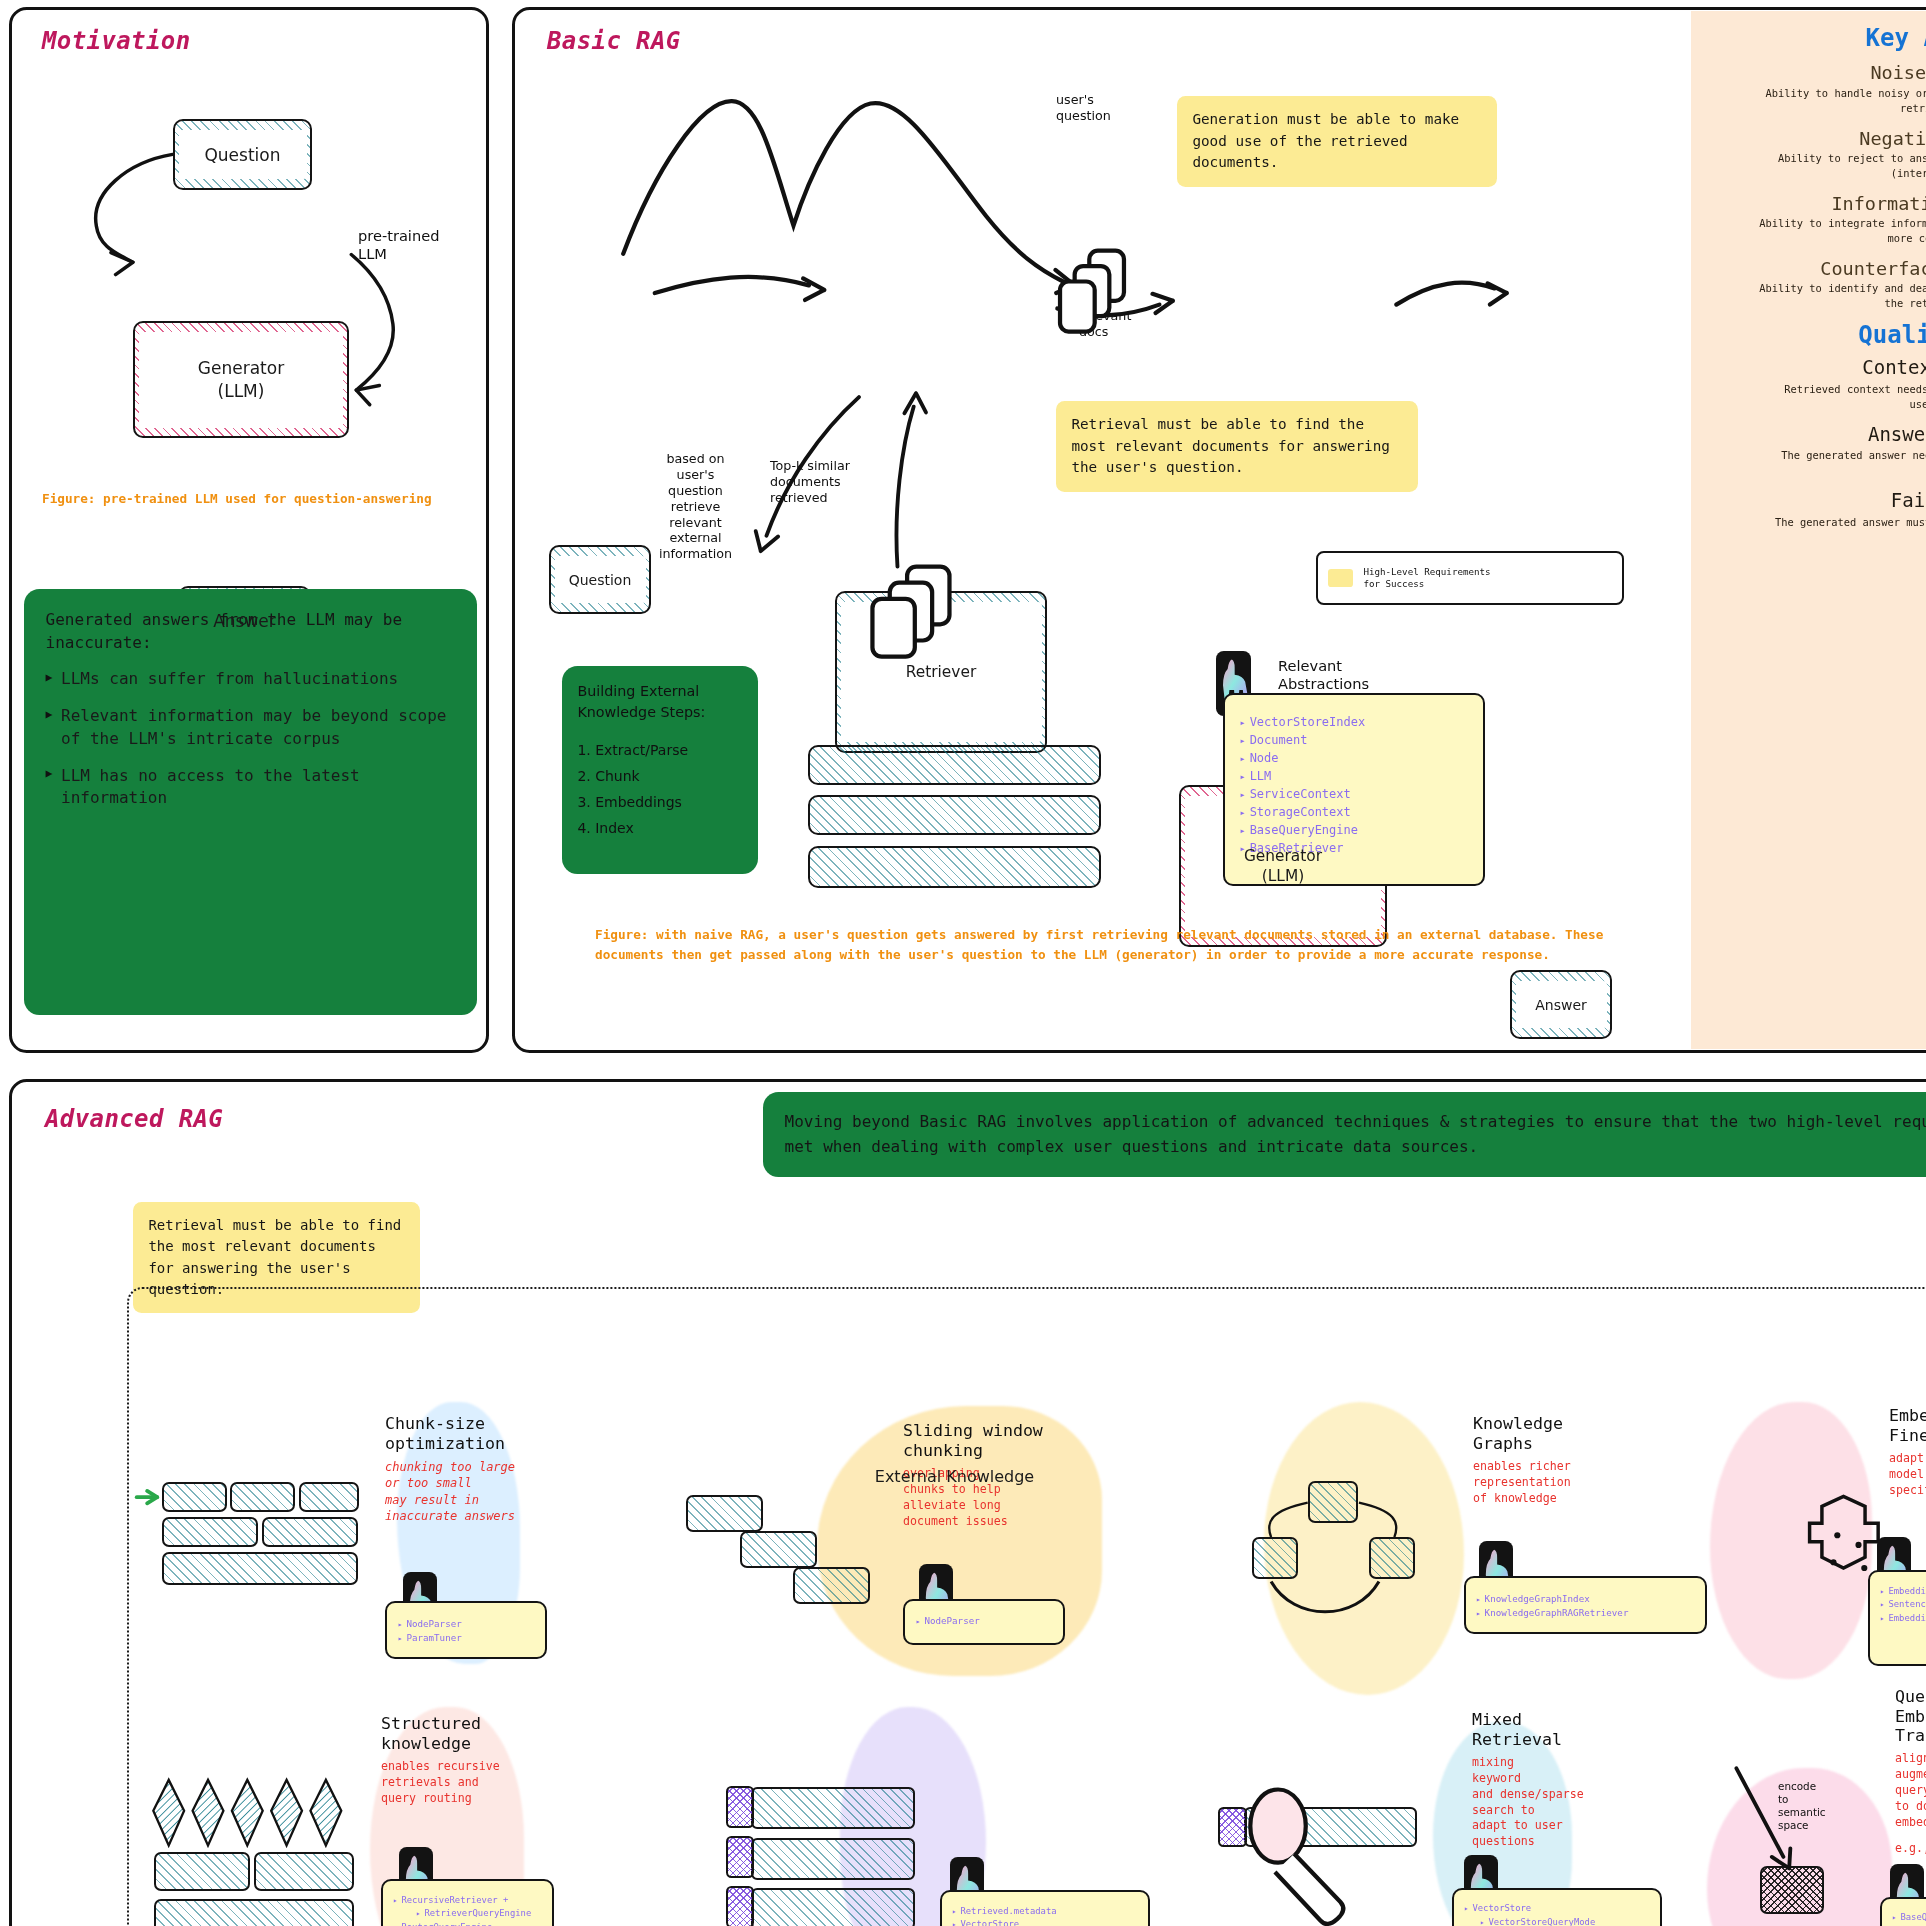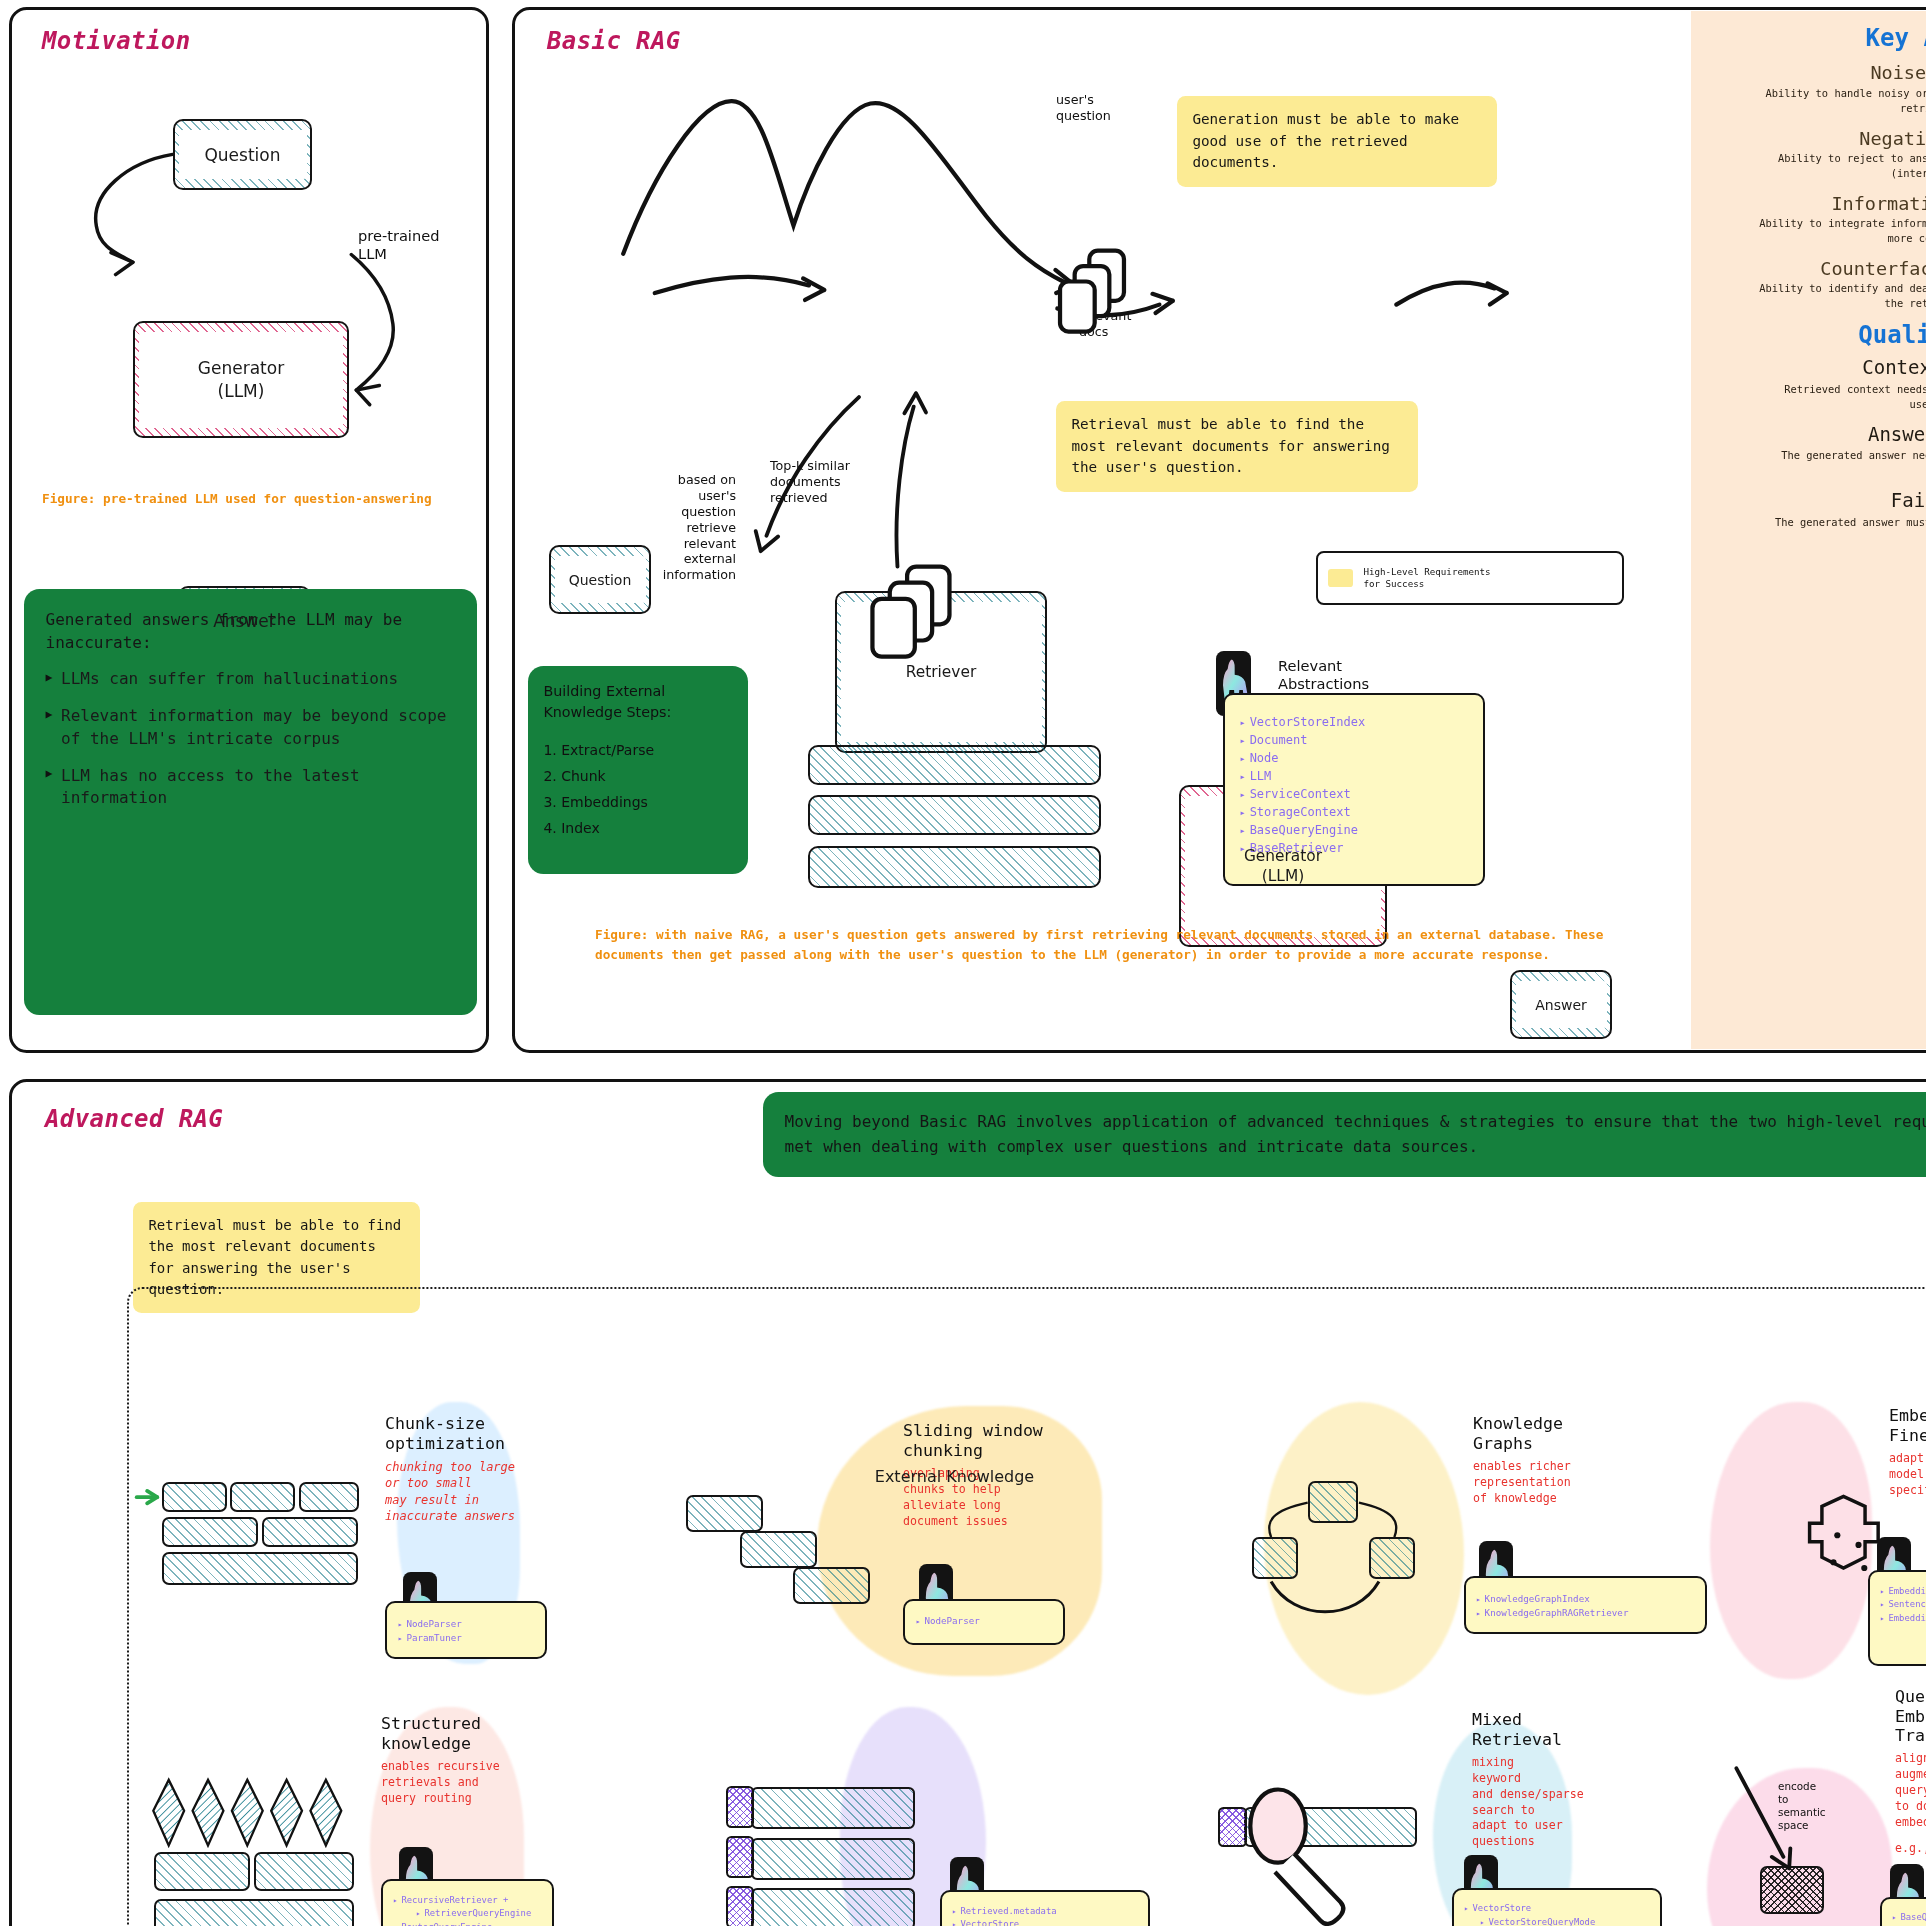--- a/index.html
+++ b/index.html
@@ -174,21 +174,21 @@
 (LLM)</span>
   </div>
   <div class="sk sk-teal sk-teal-in" style="left:1510px;top:256px;width:102px;height:69px;font-size:14px;">
     <span>Answer</span>
   </div>
 
   <div class="hand" style="left:1056px;top:92px;font-size:12.7px;white-space:pre-line;">user's
 question</div>
   <div class="hand" style="left:1079px;top:308px;font-size:12.7px;white-space:pre-line;">relevant
 docs</div>
-  <div class="hand" style="left:655px;top:472px;font-size:12.7px;white-space:pre-line;text-align:right;width:81px;">based on
+  <div class="hand" style="left:655px;top:451px;font-size:12.7px;white-space:pre-line;text-align:center;width:81px;">based on
 user's
 question
 retrieve
 relevant
 external
 information</div>
   <div class="hand" style="left:770px;top:458px;font-size:12.7px;white-space:pre-line;">Top-k similar
 documents
 retrieved</div>
 
@@ -223,21 +223,21 @@
 
   <div class="sticky" style="left:1177px;top:96px;width:320px;font-size:14.3px;">Generation must be able to make good use of the retrieved documents.</div>
   <div class="sticky" style="left:1056px;top:401px;width:362px;font-size:14.3px;">Retrieval must be able to find the most relevant documents for answering the user's question.</div>
 
   <div class="legend" style="left:1316px;top:551px;width:308px;height:54px;">
     <div class="swatch"></div>
     <div class="ltext" style="white-space:pre-line;">High-Level Requirements
 for Success</div>
   </div>
 
-  <div class="cream" style="position:absolute;left:528px;top:666px;width:220px;height:208px;padding:15.4px 15.4px;box-sizing:border-box;">
+  <div class="cream" style="position:absolute;left:562px;top:666px;width:196px;height:208px;padding:15.4px 15.4px;box-sizing:border-box;">
     <div class="hand" style="position:static;font-size:14.3px;line-height:1.45;">Building External Knowledge Steps:</div>
     <div class="hand" style="position:static;font-size:14px;margin-top:19px;">1. Extract/Parse</div>
     <div class="hand" style="position:static;font-size:14px;margin-top:8.5px;">2. Chunk</div>
     <div class="hand" style="position:static;font-size:14px;margin-top:8.5px;">3. Embeddings</div>
     <div class="hand" style="position:static;font-size:14px;margin-top:8.5px;">4. Index</div>
   </div>
 
   <div class="sk sk-teal sk-teal-in" style="left:808px;top:655px;width:293px;height:77px;font-size:16px;">
     <span>External Knowledge</span>
   </div>

